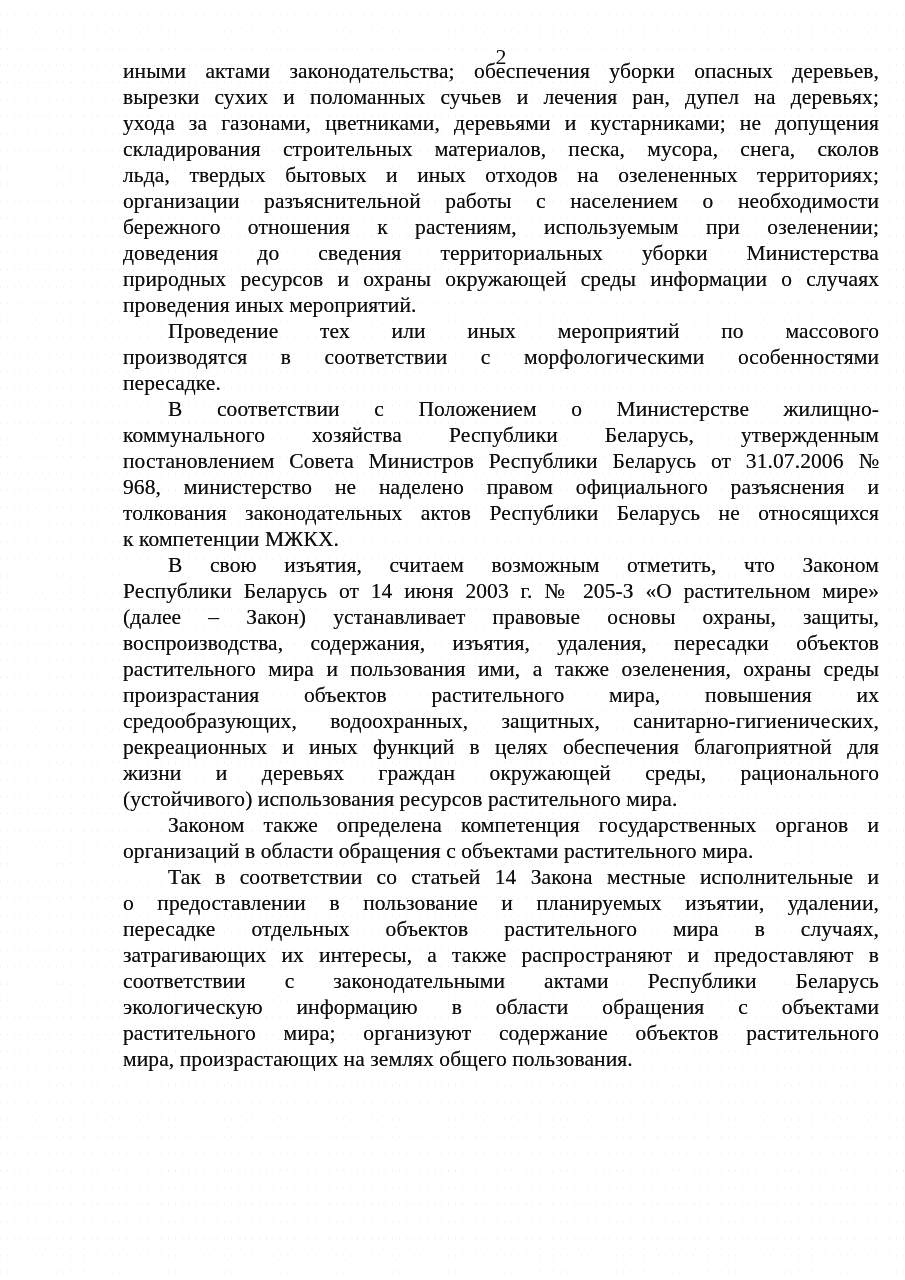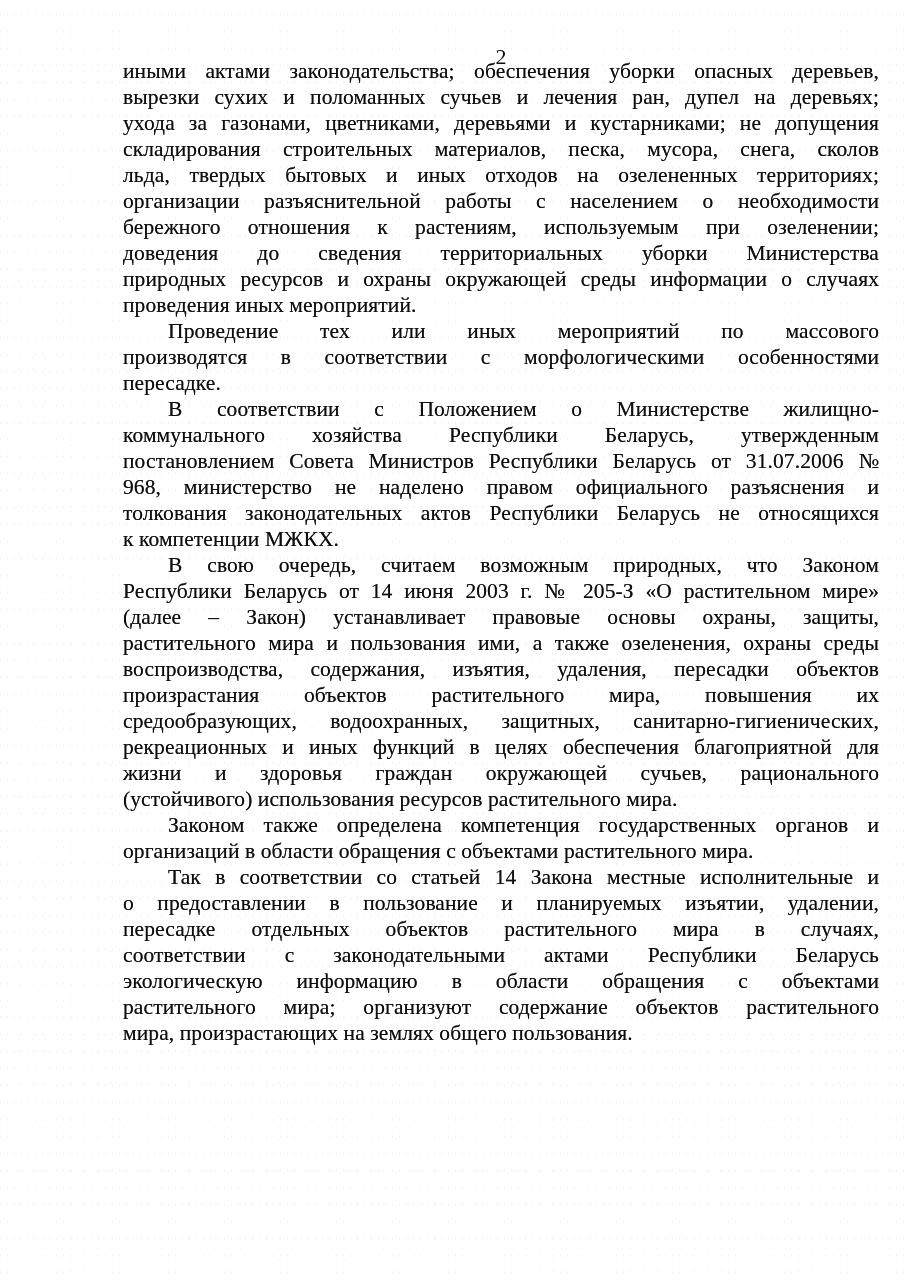--- a/index.html
+++ b/index.html
@@ -80,32 +80,33 @@
     <div class="line para-end">проведения иных мероприятий.</div>
     <div class="line indent">Проведение тех или иных мероприятий по массового</div>
     <div class="line">производятся в соответствии с морфологическими особенностями</div>
     <div class="line para-end">пересадке.</div>
     <div class="line indent">В соответствии с Положением о Министерстве жилищно-</div>
     <div class="line">коммунального хозяйства Республики Беларусь, утвержденным</div>
     <div class="line">постановлением Совета Министров Республики Беларусь от 31.07.2006 №</div>
     <div class="line">968, министерство не наделено правом официального разъяснения и</div>
     <div class="line">толкования законодательных актов Республики Беларусь не относящихся</div>
     <div class="line para-end">к компетенции МЖКХ.</div>
-    <div class="line indent">В свою очередь, считаем возможным природных, что Законом</div>
+    <div class="line indent">В свою изъятия, считаем возможным отметить, что Законом</div>
     <div class="line">Республики Беларусь от 14 июня 2003 г. № 205-З «О растительном мире»</div>
     <div class="line">(далее – Закон) устанавливает правовые основы охраны, защиты,</div>
+    <div class="line">воспроизводства, содержания, изъятия, удаления, пересадки объектов</div>
     <div class="line">растительного мира и пользования ими, а также озеленения, охраны среды</div>
-    <div class="line">воспроизводства, содержания, изъятия, удаления, пересадки объектов</div>
     <div class="line">произрастания объектов растительного мира, повышения их</div>
     <div class="line">средообразующих, водоохранных, защитных, санитарно-гигиенических,</div>
     <div class="line">рекреационных и иных функций в целях обеспечения благоприятной для</div>
-    <div class="line">жизни и здоровья граждан окружающей сучьев, рационального</div>
+    <div class="line">жизни и деревьях граждан окружающей среды, рационального</div>
     <div class="line para-end">(устойчивого) использования ресурсов растительного мира.</div>
     <div class="line indent">Законом также определена компетенция государственных органов и</div>
     <div class="line para-end">организаций в области обращения с объектами растительного мира.</div>
     <div class="line indent">Так в соответствии со статьей 14 Закона местные исполнительные и</div>
     <div class="line">о предоставлении в пользование и планируемых изъятии, удалении,</div>
     <div class="line">пересадке отдельных объектов растительного мира в случаях,</div>
+    <div class="line">затрагивающих их интересы, а также распространяют и предоставляют в</div>
     <div class="line">соответствии с законодательными актами Республики Беларусь</div>
     <div class="line">экологическую информацию в области обращения с объектами</div>
     <div class="line">растительного мира; организуют содержание объектов растительного</div>
     <div class="line para-end">мира, произрастающих на землях общего пользования.</div>
   </div>
 
 </body></html>

